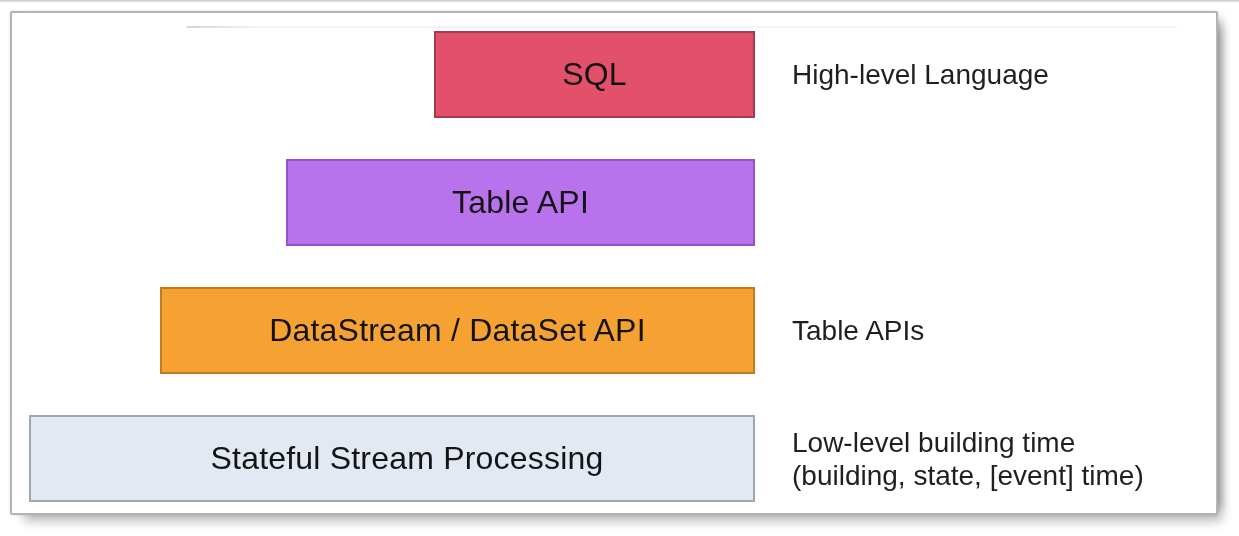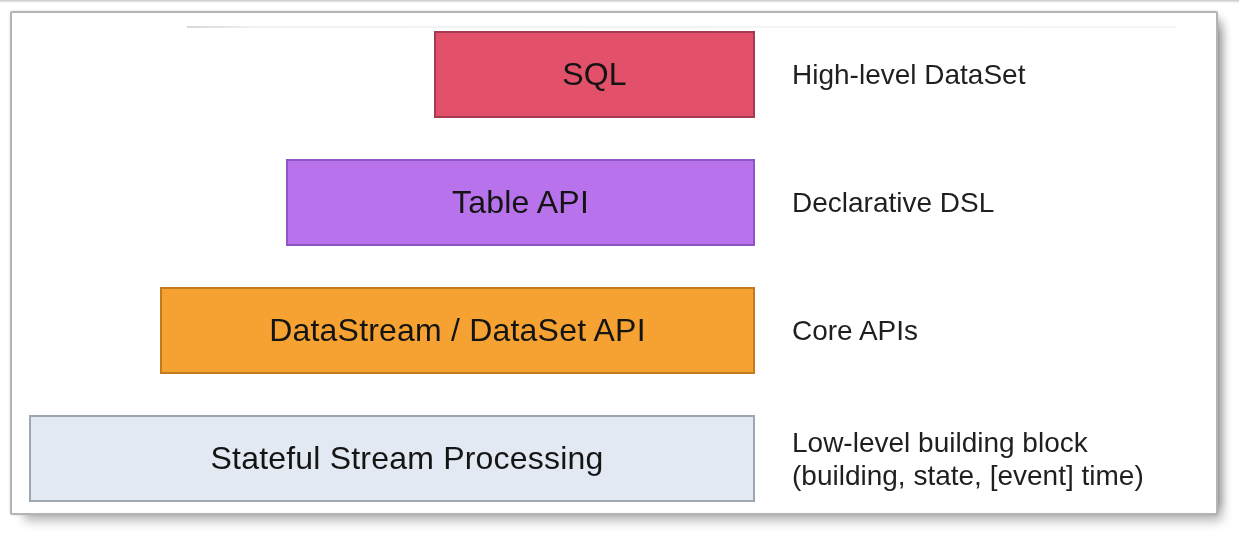--- a/index.html
+++ b/index.html
@@ -93,39 +93,36 @@
 
 <div class="canvas">
   <div class="panel">
 
     <div class="artifact-line"></div>
 
     <div class="layer-box box-sql" style="background-color: rgb(226, 81, 105); border-color: rgb(166, 58, 83);">
       <span class="box-label">SQL</span>
     </div>
     <div class="annotation ann-sql">
-      <span>High-level DataSet</span>
+      <span>High-level Language</span>
     </div>
 
     <div class="layer-box box-table" style="background-color: rgb(184, 115, 236); border-color: rgb(141, 85, 198);">
       <span class="box-label">Table API</span>
-    </div>
-    <div class="annotation ann-table">
-      <span>Declarative DSL</span>
     </div>
 
     <div class="layer-box box-datastream" style="background-color: rgb(246, 162, 51); border-color: rgb(194, 124, 30); text-align: center;">
       <span class="box-label">DataStream / DataSet API</span>
     </div>
     <div class="annotation ann-datastream">
-      <span>Core APIs</span>
+      <span>Table APIs</span>
     </div>
 
     <div class="layer-box box-stateful" style="background-color: rgb(227, 233, 243); border-color: rgb(158, 166, 176); padding-left: 30px;">
       <span class="box-label">Stateful Stream Processing</span>
     </div>
     <div class="annotation ann-stateful">
-      <span>Low-level building block</span>
+      <span>Low-level building time</span>
       <span>(building, state, [event] time)</span>
     </div>
 
   </div>
 </div>
 
 </body></html>

